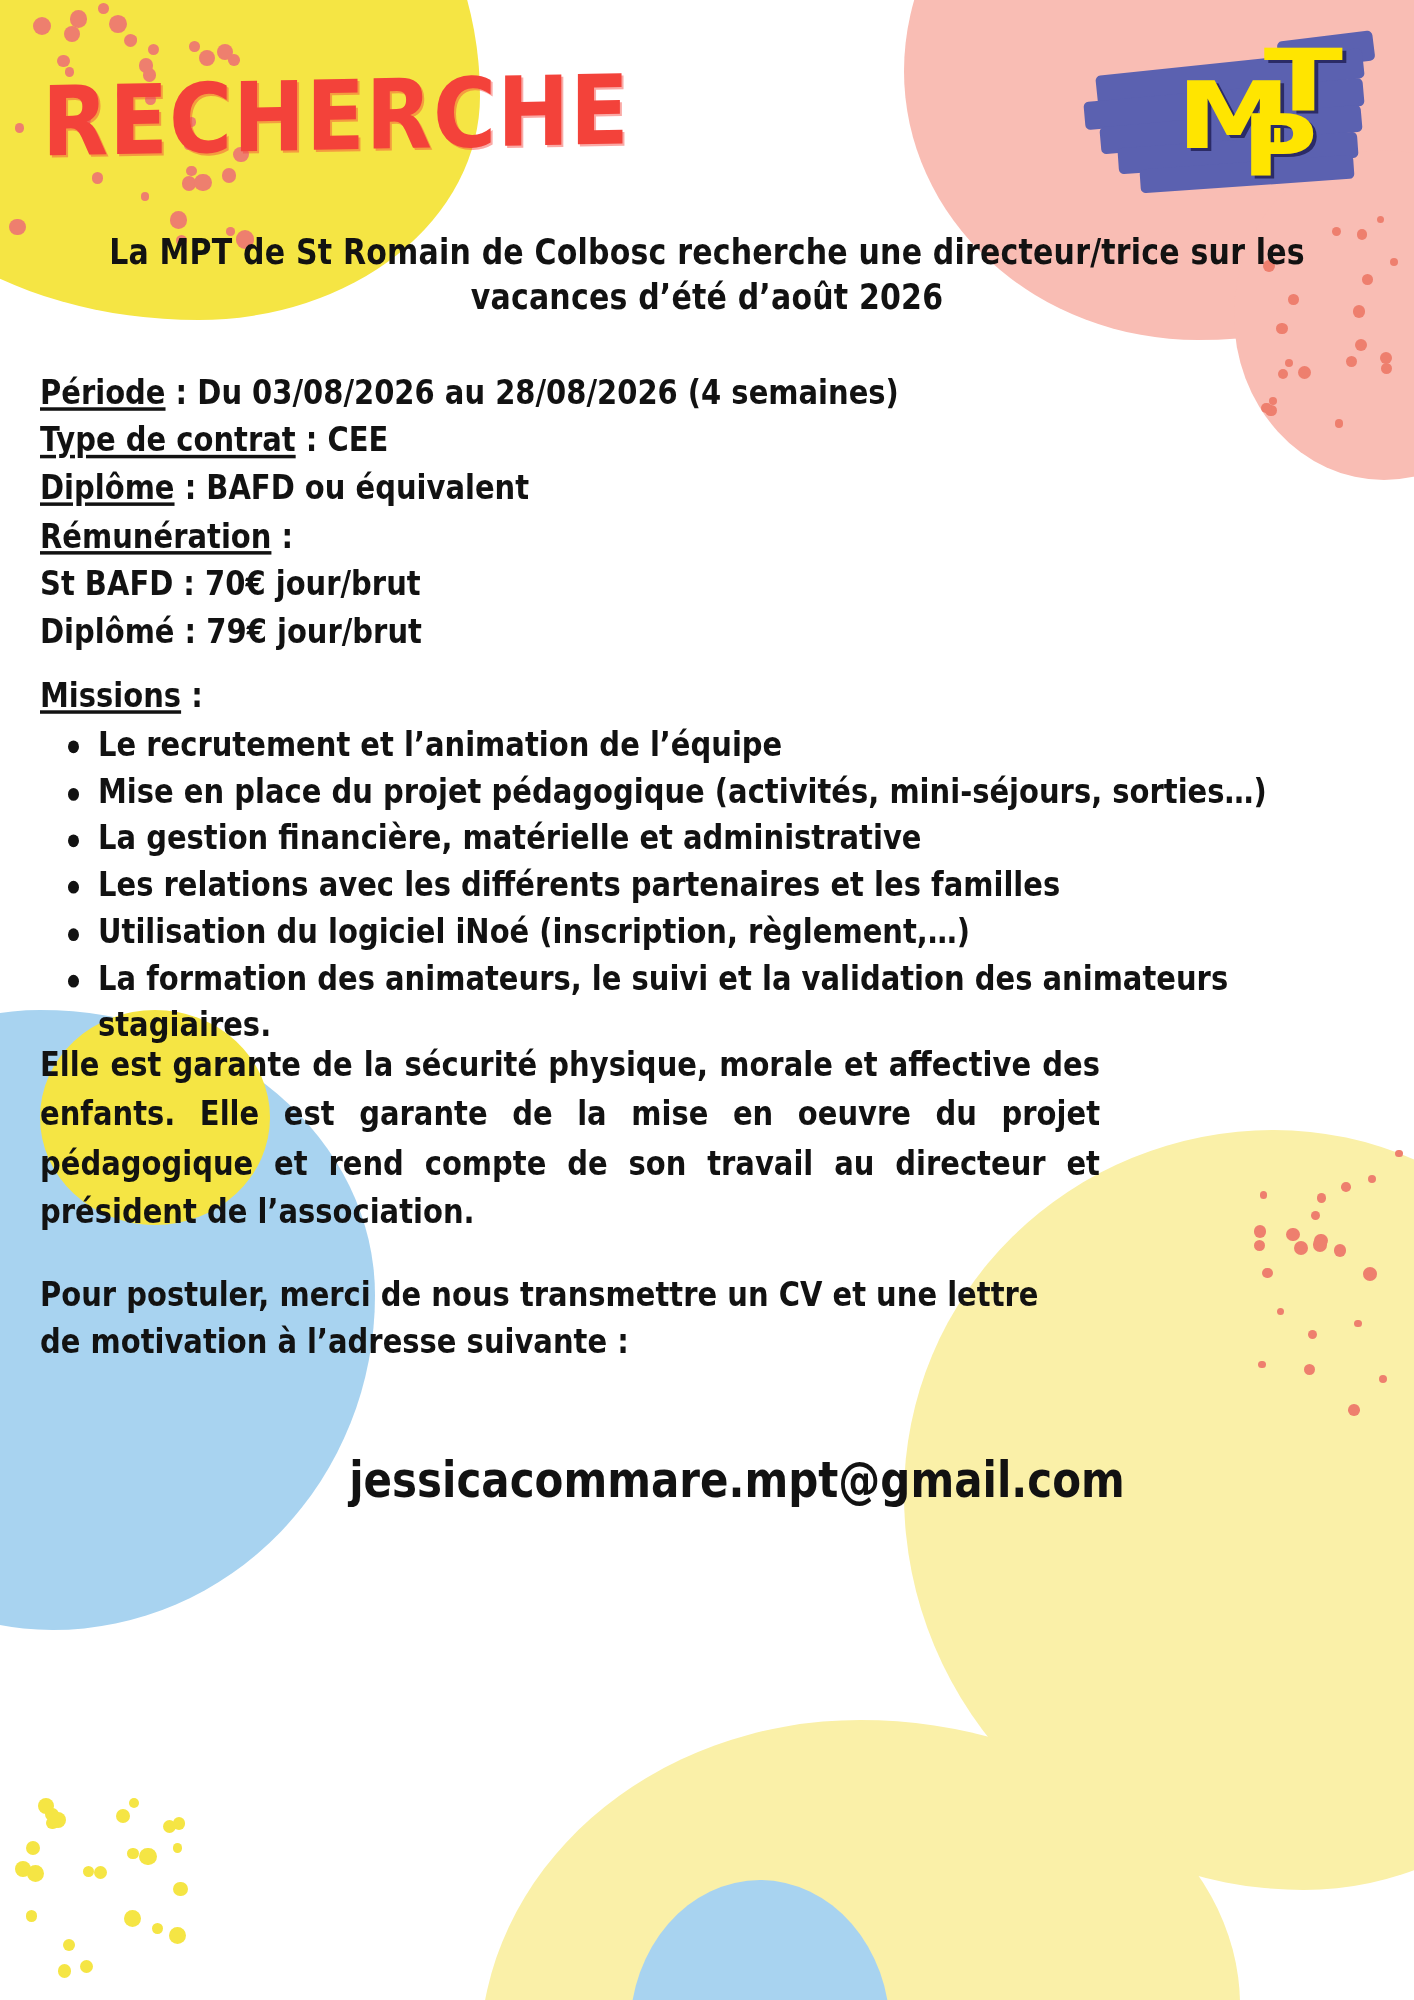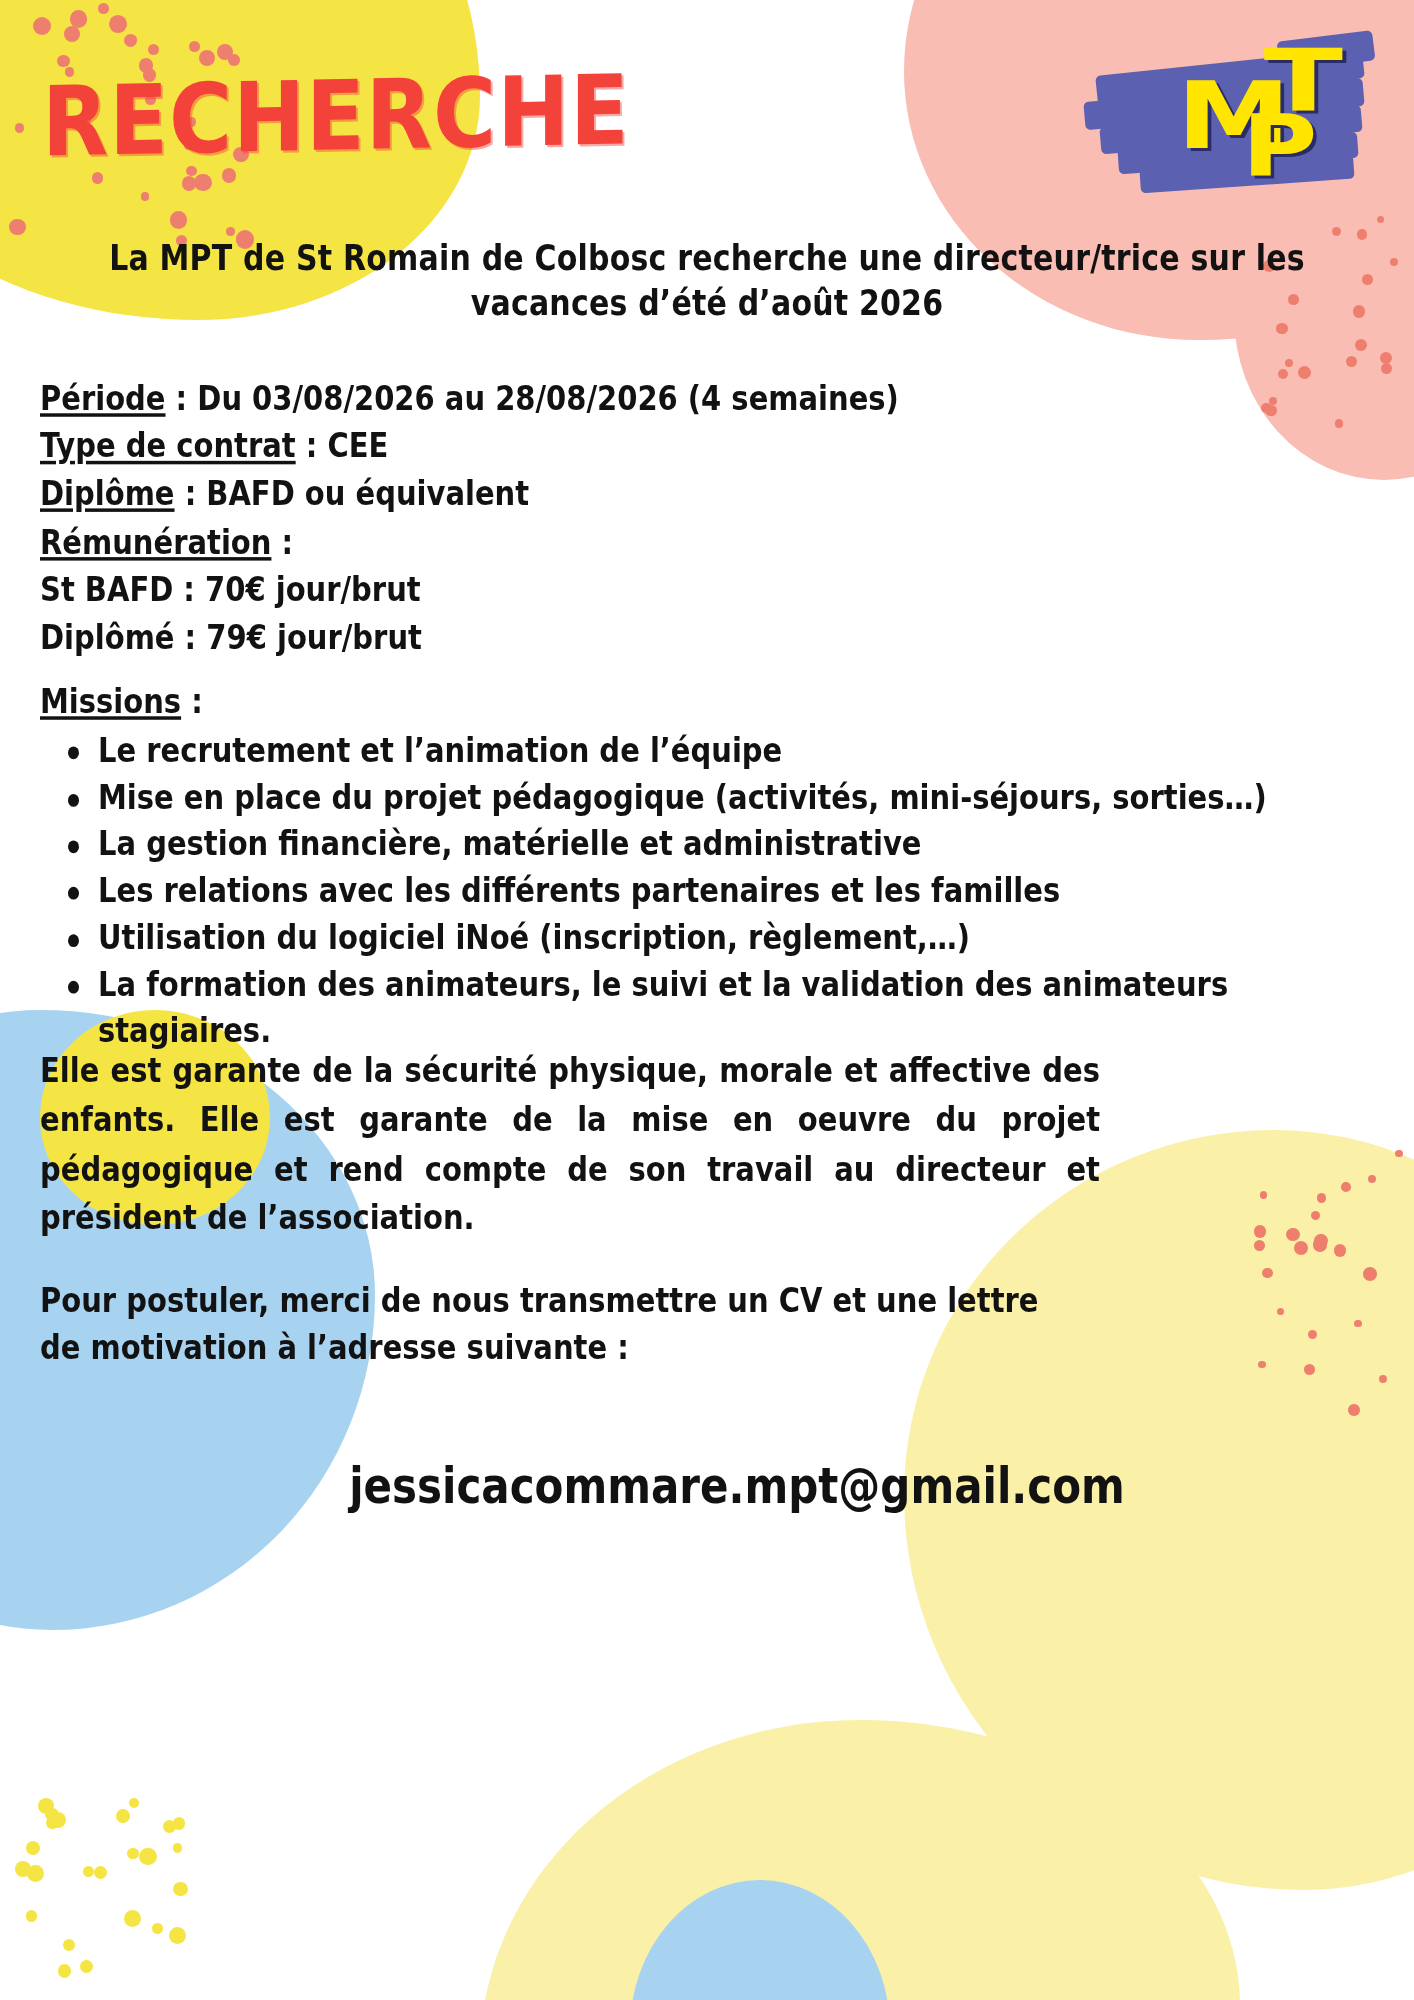--- a/index.html
+++ b/index.html
@@ -110,21 +110,21 @@
     color:#FFE500;
     line-height:.8;
     text-shadow:3px 3px 0 #2b2b66;
   }
   .logo-letter.l-m{left:110px;top:52px;font-size:92px;transform:scaleX(1.25);}
   .logo-letter.l-t{left:196px;top:18px;font-size:86px;transform:scaleX(1.35);}
   .logo-letter.l-p{left:170px;top:84px;font-size:86px;transform:scaleX(1.2);}
 
   
   .content{
-    position:absolute;left:40px;top:236px;width:1334px;
+    position:absolute;left:40px;top:230px;width:1334px;
     color:#121212;
     font-family:"DejaVu Sans", sans-serif;
   }
   .headline{
     text-align:center;
     font-weight:900;
     font-size:30px;
     line-height:1.28;
     transform:scaleY(1.18);
     transform-origin:top center;

